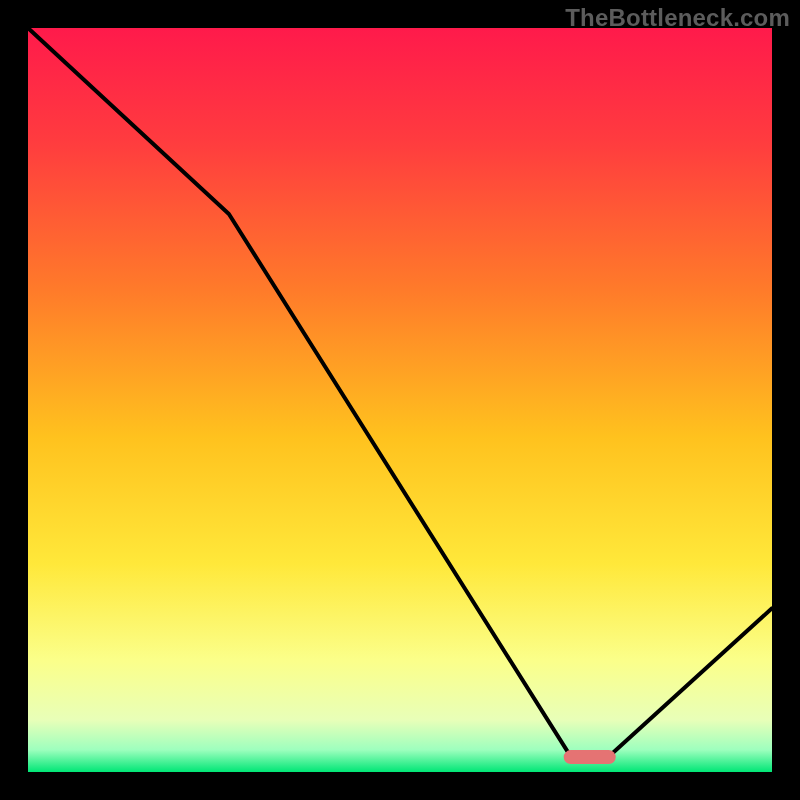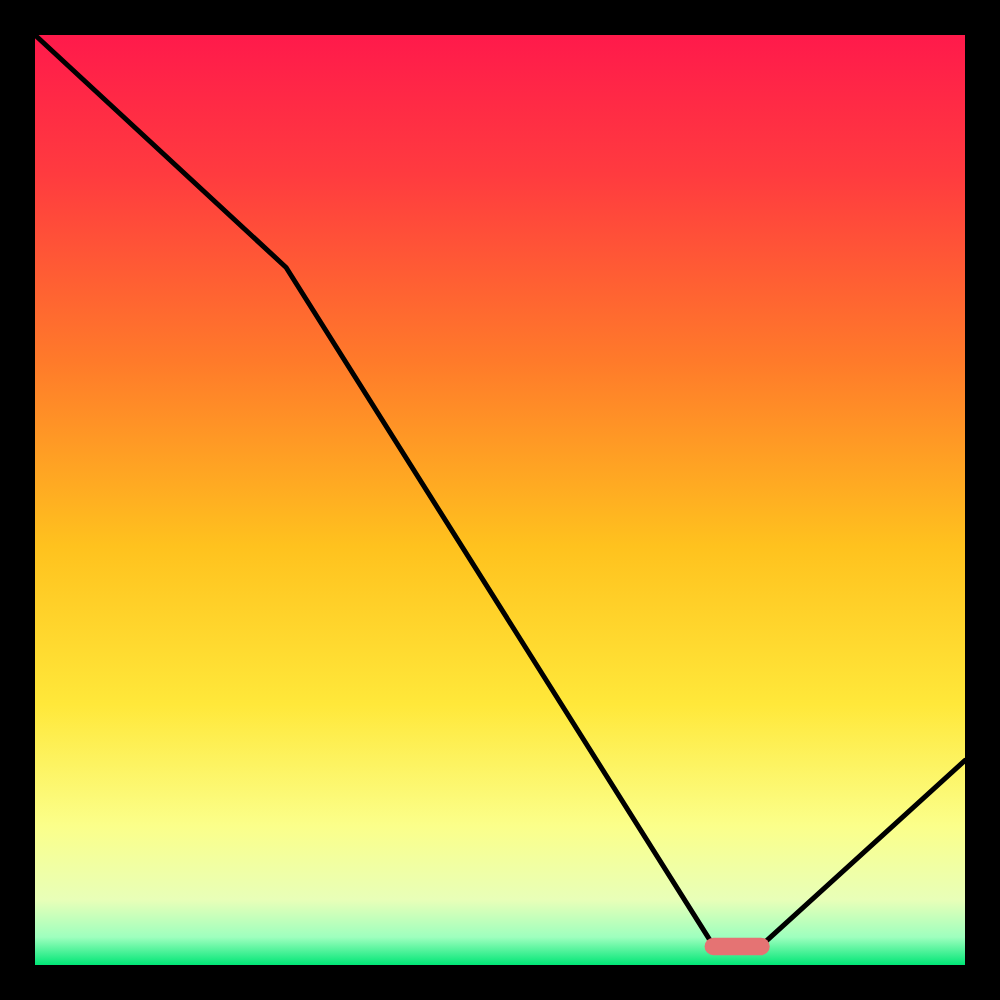--- a/index.html
+++ b/index.html
@@ -26,20 +26,21 @@
     z-index: 10;
   }
   svg {
     display: block;
   }
 </style>
 </head>
 <body>
 
 <div class="chart-container">
+  <div class="watermark">TheBottleneck.com</div>
   <svg id="chart-svg" width="800" height="800" viewBox="0 0 800 800">
     <defs>
       <linearGradient id="bg-grad" x1="0" y1="0" x2="0" y2="1">
           <stop offset="0.0%" stop-color="#ff1a4b"></stop>
           <stop offset="15.0%" stop-color="#ff3b3f"></stop>
           <stop offset="35.0%" stop-color="#ff7a2a"></stop>
           <stop offset="55.0%" stop-color="#ffc21e"></stop>
           <stop offset="72.0%" stop-color="#ffe83a"></stop>
           <stop offset="85.0%" stop-color="#fbff8a"></stop>
           <stop offset="93.0%" stop-color="#e8ffb8"></stop>

